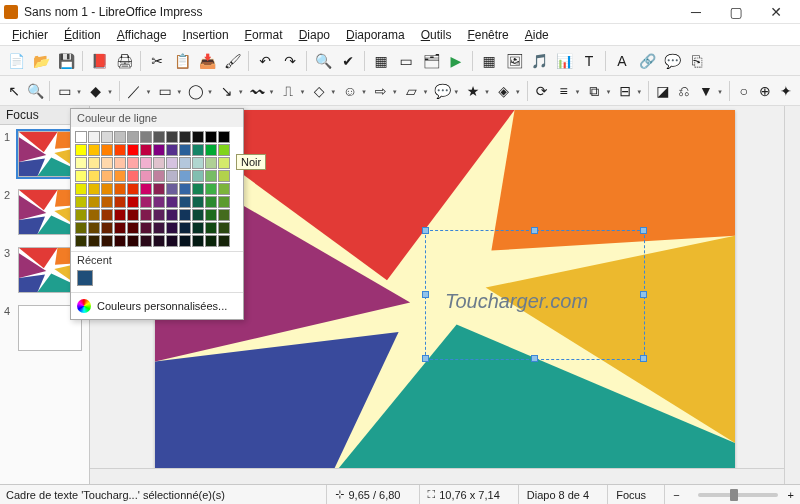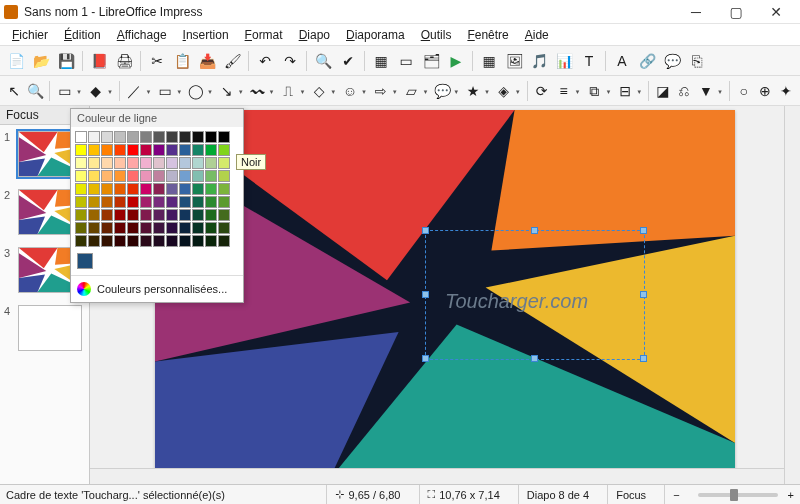--- a/index.html
+++ b/index.html
@@ -29,21 +29,21 @@
 .content { display: flex; height: calc(504px - 24px - 22px - 30px - 30px - 20px); }
 .slides-panel { width: 90px; border-right: 1px solid #c8c8c8; background: #fafafa; display: flex; flex-direction: column; }
 .slides-header { font-size: 12px; padding: 2px 6px; background: #eaeaea; border-bottom: 1px solid #ccc; }
 .slides-list { flex: 1; overflow-y: auto; padding: 6px 4px; }
 .slide-thumb { display: flex; align-items: flex-start; margin-bottom: 12px; gap: 4px; }
 .slide-thumb .num { font-size: 11px; color: #555; width: 10px; }
 .slide-thumb .thumb { width: 64px; height: 46px; border: 1px solid #bbb; background: #fff; position: relative; overflow: hidden; }
 .slide-thumb.active .thumb { outline: 2px solid #3a86d6; }
 
 .canvas-area { flex: 1; background: #f0f0f0; position: relative; display: flex; align-items: center; justify-content: center; }
-.canvas { width: 580px; height: 370px; background: #0f172a; box-shadow: 0 1px 3px rgba(0,0,0,.25); position: relative; overflow: hidden; }
+.canvas { width: 580px; height: 370px; background: #fef9c3; box-shadow: 0 1px 3px rgba(0,0,0,.25); position: relative; overflow: hidden; }
 .canvas .watermark { position: absolute; left: 290px; top: 180px; font-size: 20px; font-style: italic; color: #6b7b8c; font-weight: 500; }
 .selection { position: absolute; border: 1px dashed #3a86d6; }
 .handle { position: absolute; width: 7px; height: 7px; background: #8fc2ea; border: 1px solid #3a86d6; }
 
 
 .statusbar { height: 20px; border-top: 1px solid #c8c8c8; background: #f6f6f6; display: flex; align-items: center; font-size: 11px; padding: 0 6px; gap: 10px; }
 .statusbar .fill { flex: 1; }
 .statusbar .cell { border-left: 1px solid #d0d0d0; padding: 0 8px; height: 100%; display: flex; align-items: center; }
 .zoom-slider { width: 80px; height: 4px; background: #ccc; border-radius: 2px; position: relative; }
 .zoom-slider::after { content: ""; width: 8px; height: 12px; background: #8a8a8a; position: absolute; left: 40%; top: -4px; border-radius: 1px; }
@@ -458,20 +458,21 @@
       <div class="sw" style="background: rgb(51, 0, 0);"></div>
       <div class="sw" style="background: rgb(43, 0, 0);"></div>
       <div class="sw" style="background: rgb(43, 10, 26);"></div>
       <div class="sw" style="background: rgb(31, 10, 31);"></div>
       <div class="sw" style="background: rgb(23, 6, 32);"></div>
       <div class="sw" style="background: rgb(5, 18, 30);"></div>
       <div class="sw" style="background: rgb(3, 25, 18);"></div>
       <div class="sw" style="background: rgb(9, 36, 9);"></div>
       <div class="sw" style="background: rgb(22, 36, 9);"></div>
     </div>
+  <div class="cp-recent-lbl">Récent</div>
   <div class="cp-recent" id="recent">
       <div class="sw" style="background: rgb(31, 78, 121);"></div>
     </div>
   <div class="cp-custom">
     <div class="wheel"></div>
     <span>Couleurs personnalisées...</span>
   </div>
 </div>
 <div class="tooltip" style="left:236px; top:154px">Noir</div>
 

